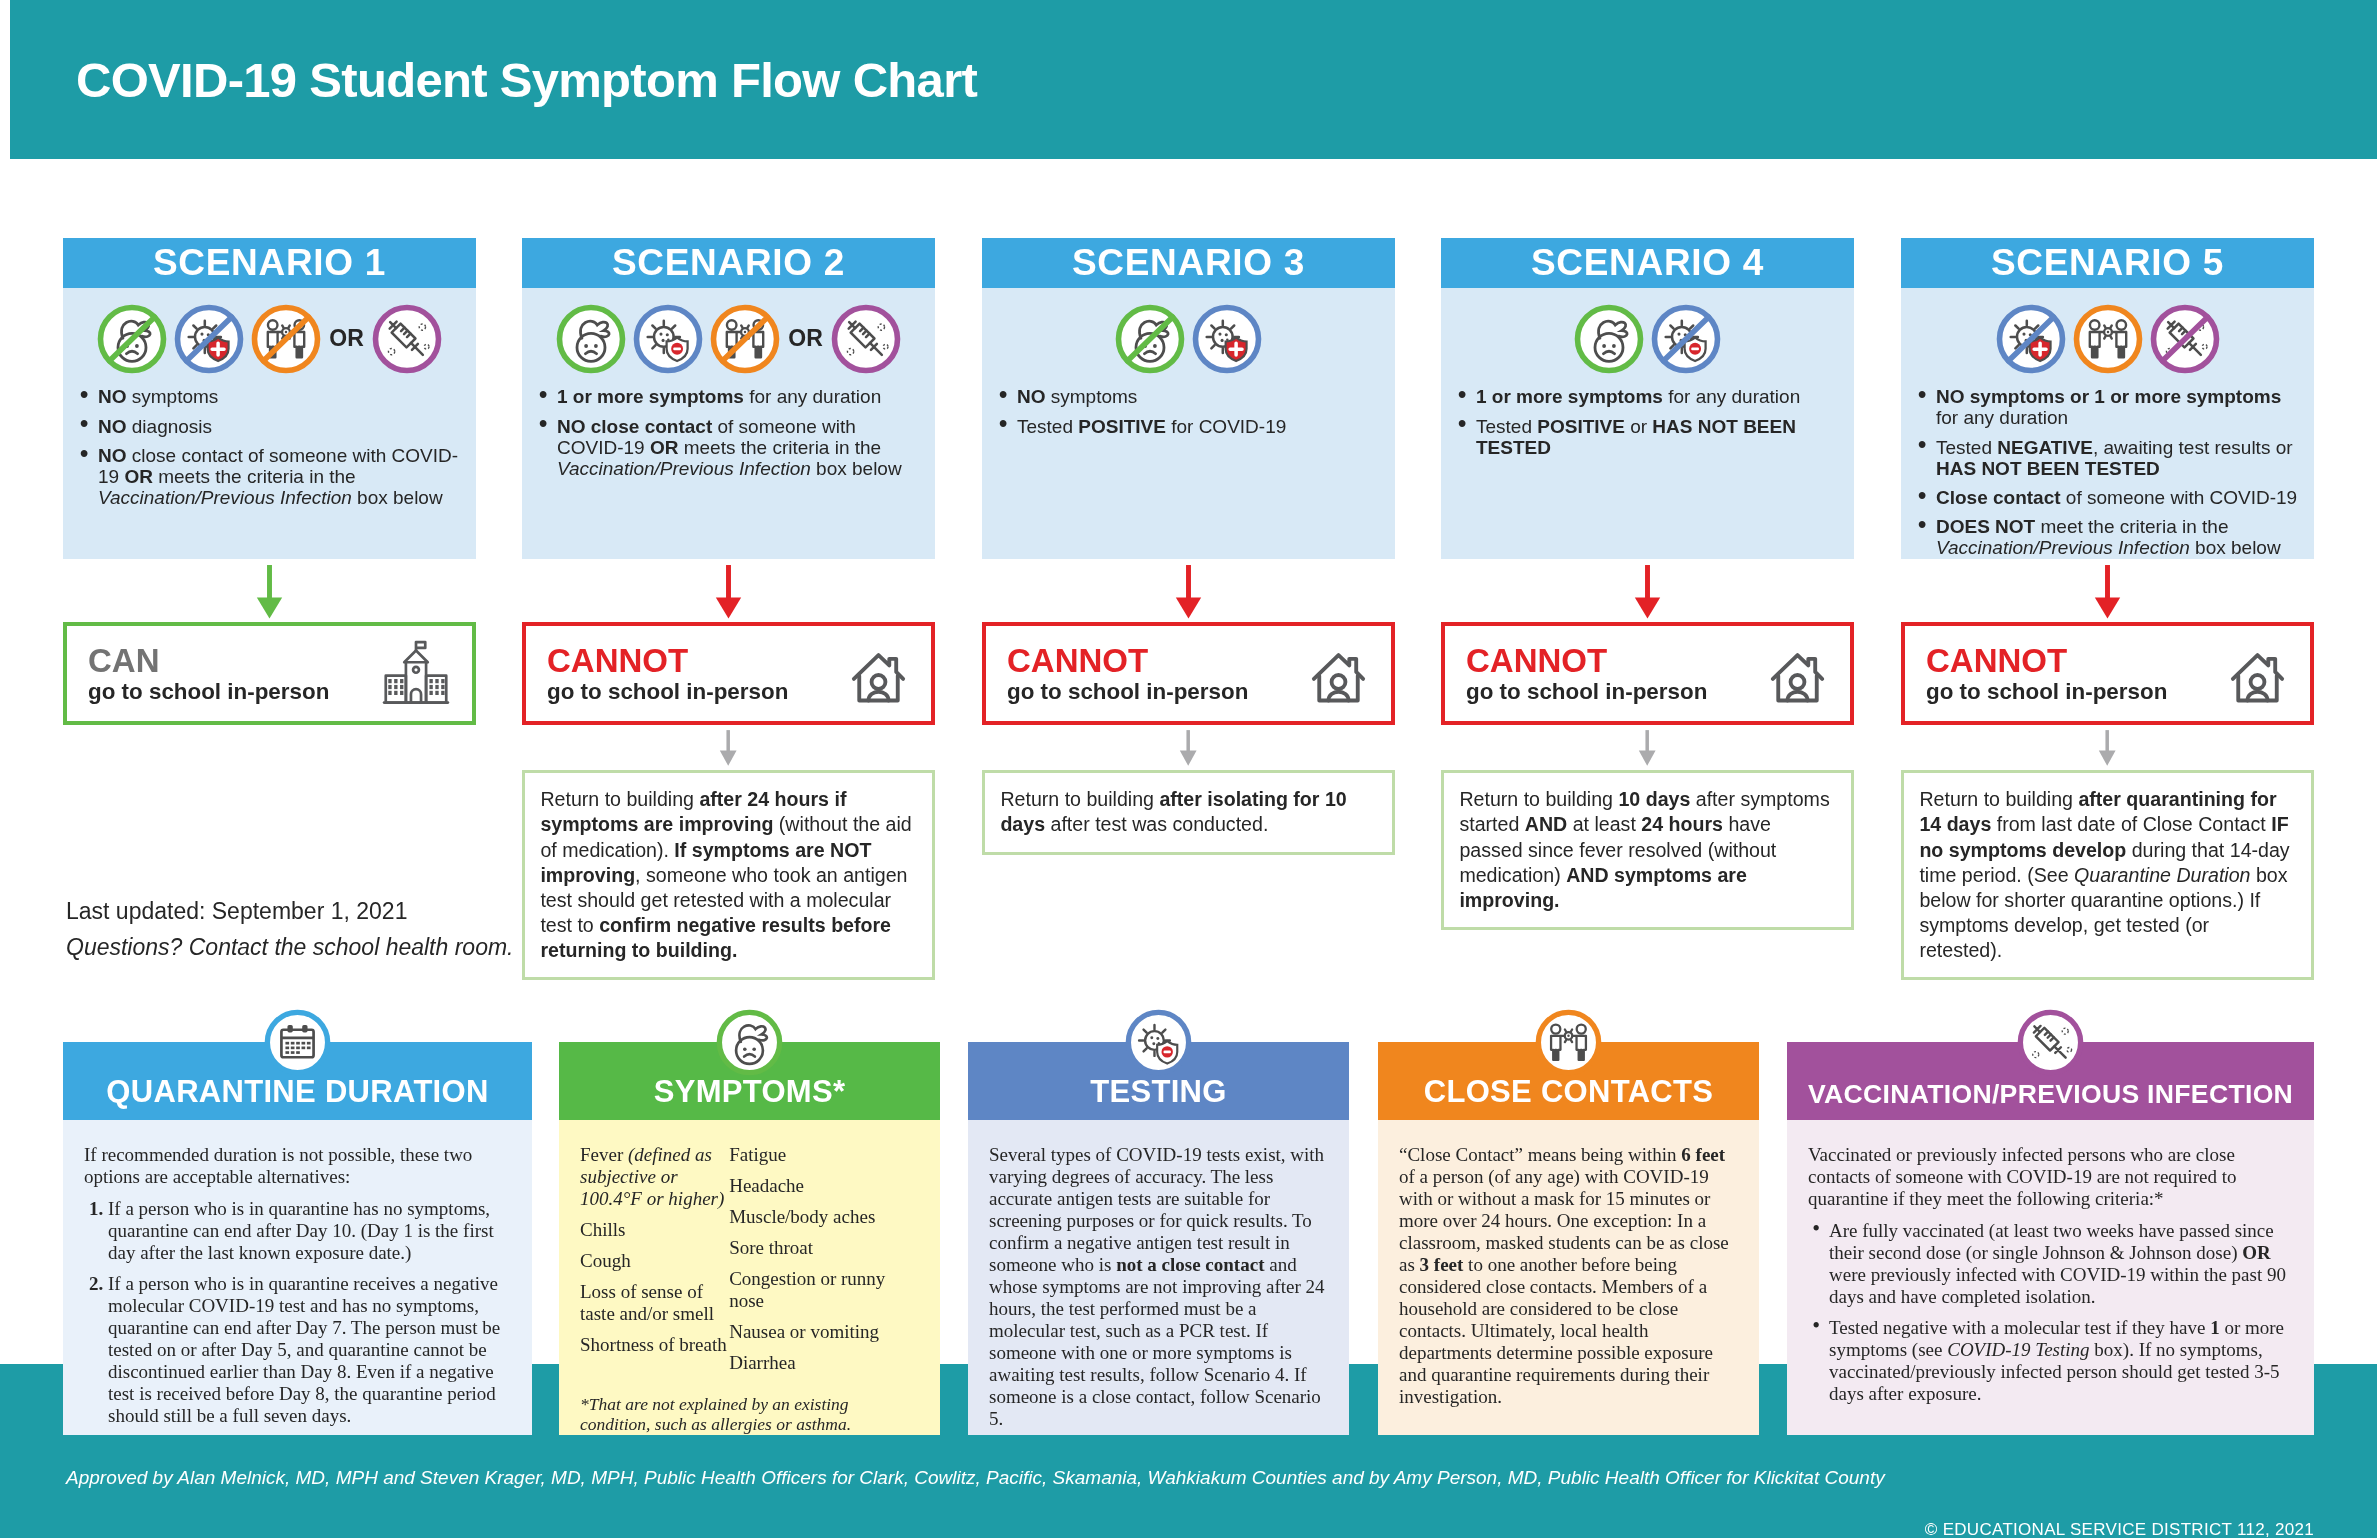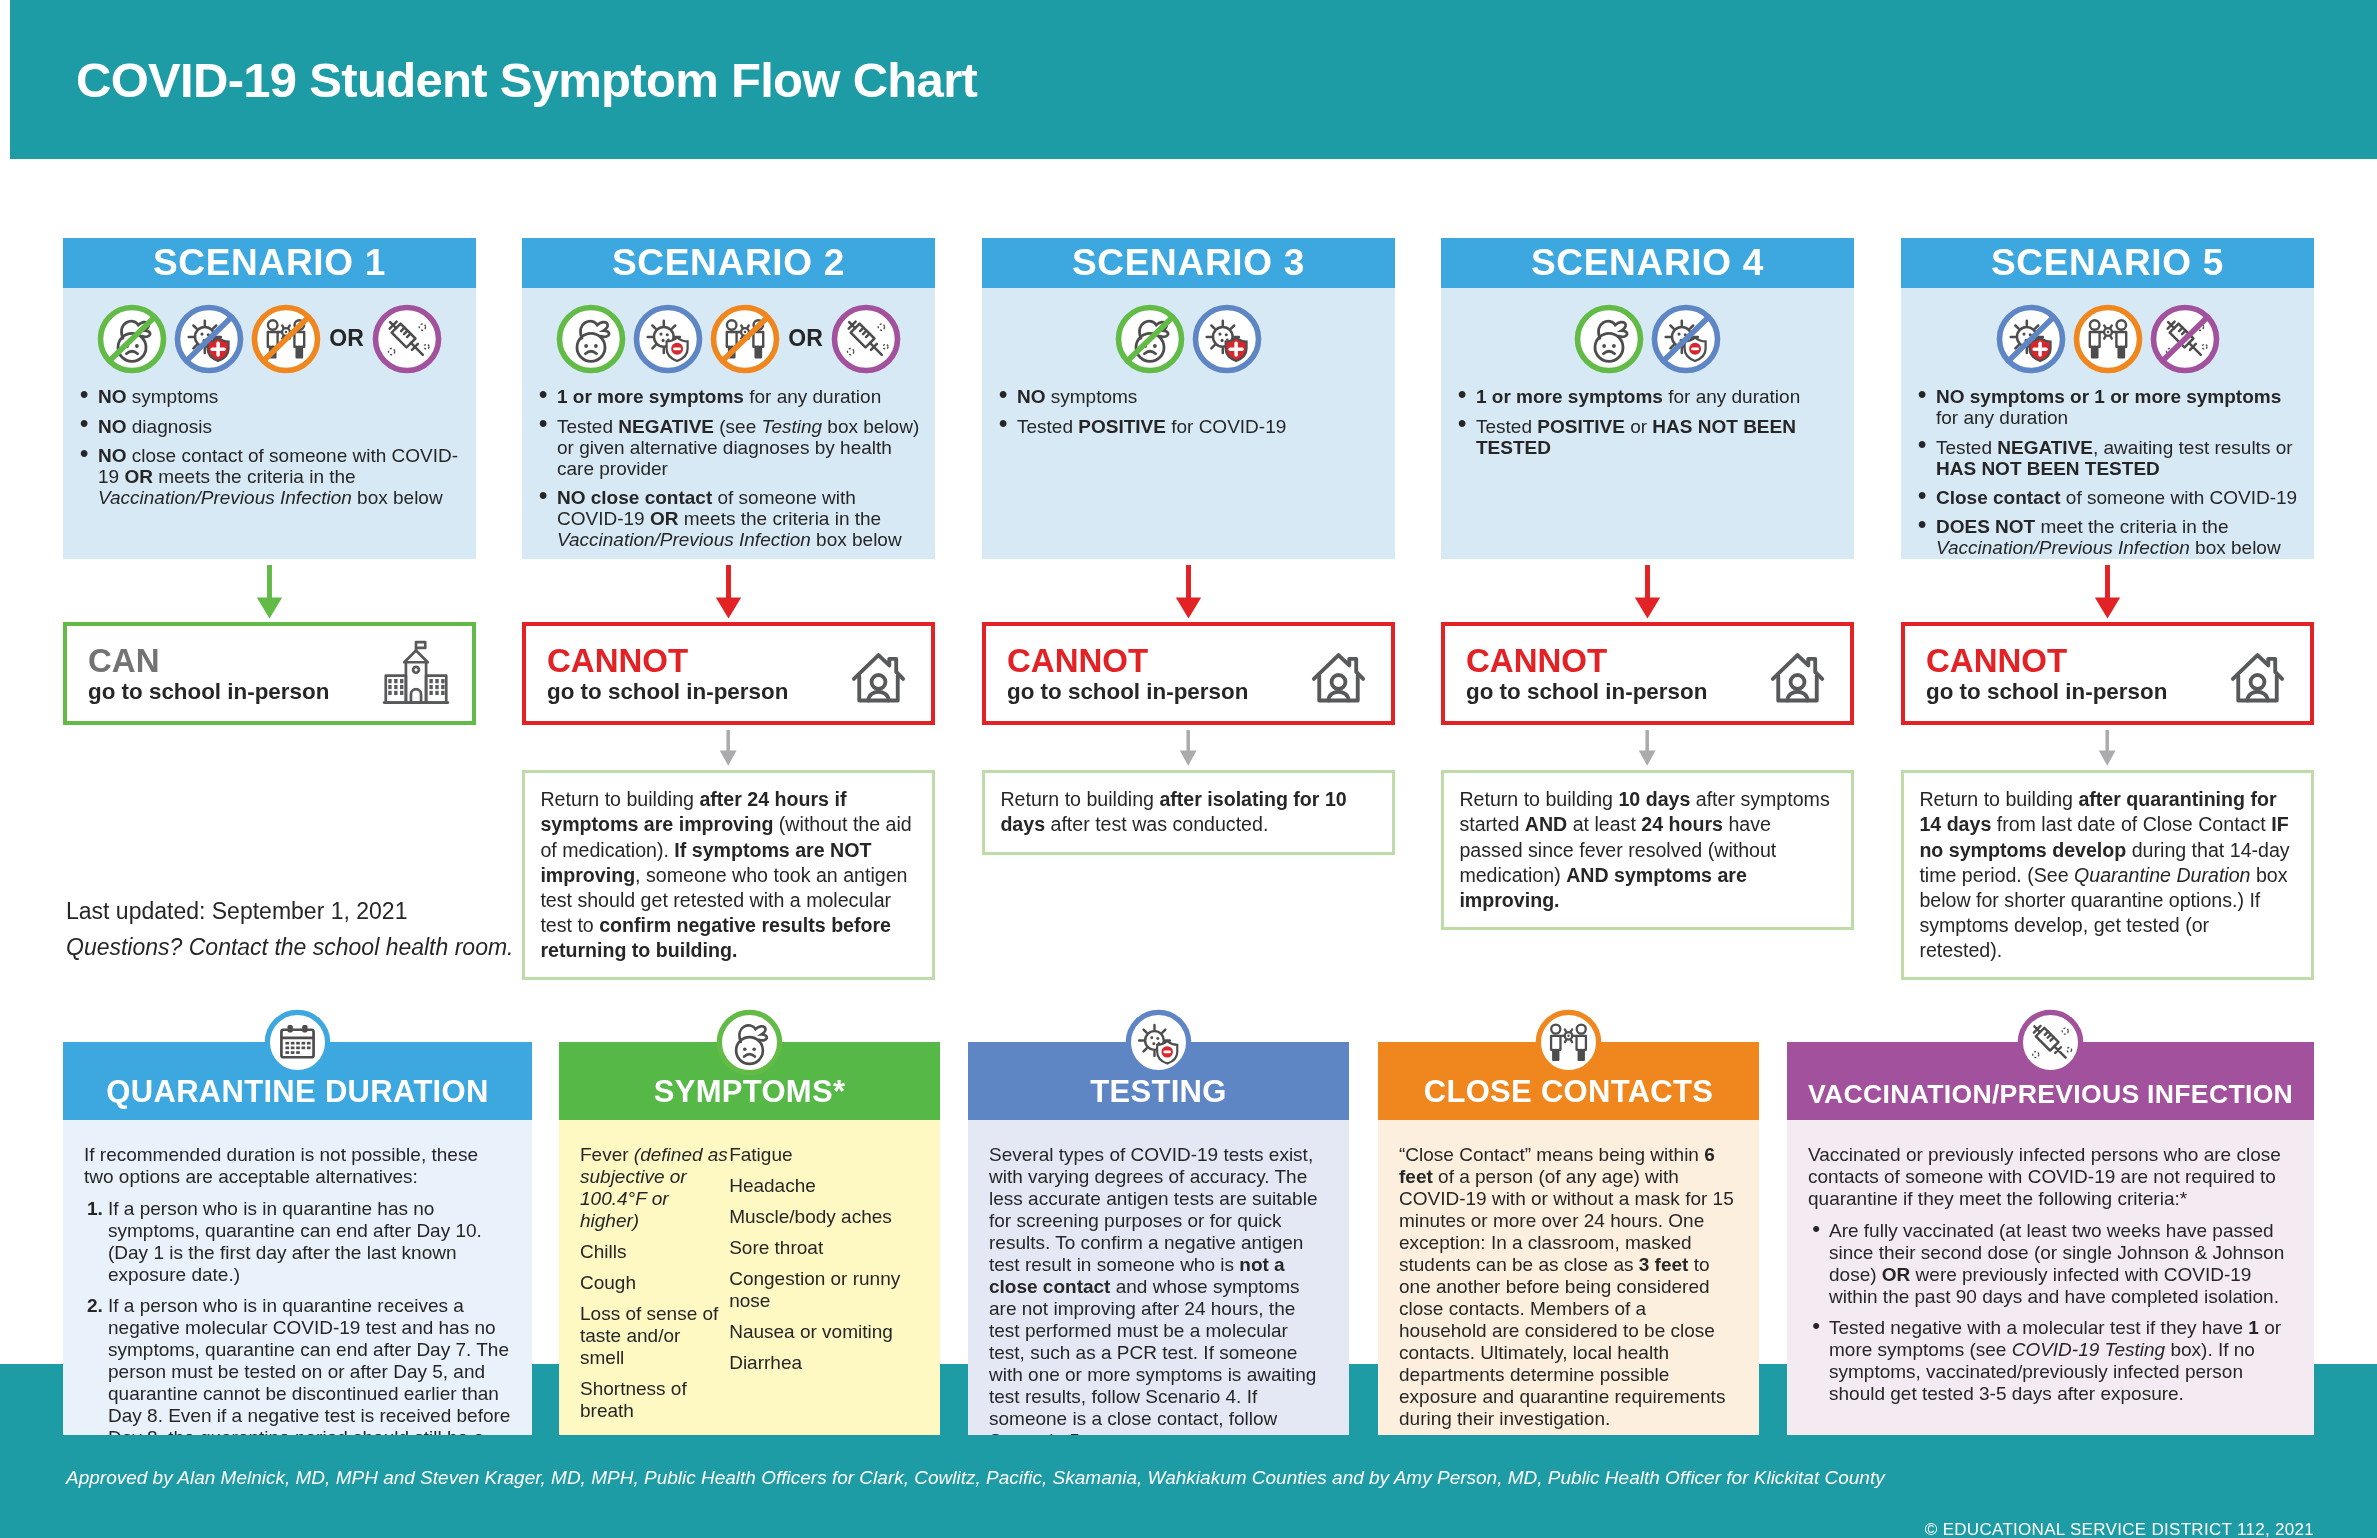--- a/index.html
+++ b/index.html
@@ -33,21 +33,21 @@
   
   .teal-band{position:absolute;left:0;top:1364px;width:2377px;height:175px;}
   .approved{position:absolute;left:66px;top:1467px;color:#fff;font-style:italic;font-size:19px;max-width:1993px;}
   .copyright{position:absolute;right:63px;top:1520px;color:#fff;font-size:17px;letter-spacing:0.3px;}
   
   .ibox{position:absolute;top:1009px;}
   .ibox-icon{width:67px;height:67px;margin:0 auto -34px;position:relative;z-index:2;}
   .ibox-head{height:78px;display:flex;align-items:flex-end;justify-content:center;
              padding-bottom:9.8px;box-sizing:border-box;color:#fff;font-weight:700;font-size:31px;letter-spacing:0.3px;}
   .ibox-head.small{font-size:26.6px;}
-  .ibox-body{height:315px;box-sizing:border-box;padding:24px 21px 12.6px;font-size:19px;line-height:22px;overflow:hidden;}
+  .ibox-body{height:315px;box-sizing:border-box;padding:24px 21px 12.6px;font-size:19px;line-height:22px;overflow:hidden;font-family:Liberation Serif, serif;}
   .ibox-body p{margin:0 0 9.8px;}
   ol.qlist{margin:0;padding-left:24px;}
   ol.qlist li{margin-bottom:9px;}
   ol.qlist li::marker{font-weight:700;}
   .sym-cols{display:flex;}
   .sym-c1{width:44%;}
   .sym-c2{width:56%;}
   .sym-item{margin-bottom:9px;}
   .footnote{font-style:italic;font-size:17.5px;line-height:20px;margin-top:11.2px;}
   ul.vbul{margin:2.8px 0 0;padding:0;list-style:none;}
@@ -225,21 +225,20 @@
             </g>
             <g fill="none" stroke="#4d4d4d" stroke-width="2" stroke-dasharray="3 3">
               <circle cx="72" cy="33" r="4.5"></circle>
               <circle cx="28" cy="68" r="4.5"></circle>
               <circle cx="78" cy="61" r="3.5"></circle>
             </g>
           </svg>
         </div>
         <ul class="bullets">
           <li><b>1 or more symptoms</b> for any duration</li>
-          <li>Tested <b>NEGATIVE</b> (see <i>Testing</i> box below) or given alternative diagnoses by health care provider</li>
           <li><b>NO close contact</b> of someone with COVID-19 <b>OR</b> meets the criteria in the <i>Vaccination/Previous Infection</i> box below</li>
         </ul>
       </div>
       <svg class="v-arrow" width="31" height="55" viewBox="0 0 44 78">
         <rect x="18.5" y="0" width="7" height="48" fill="#E32226"></rect>
         <path d="M4 46 L40 46 L22 76 Z" fill="#E32226"></path>
       </svg>
       <div class="verdict" style="border-color:#E32226">
         <div class="vt">
           <div class="vlabel" style="color:#E32226">CANNOT</div>

